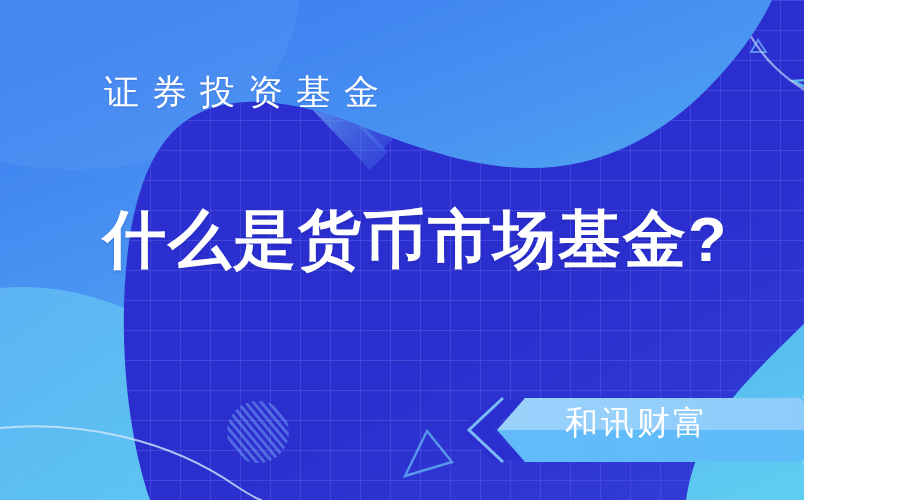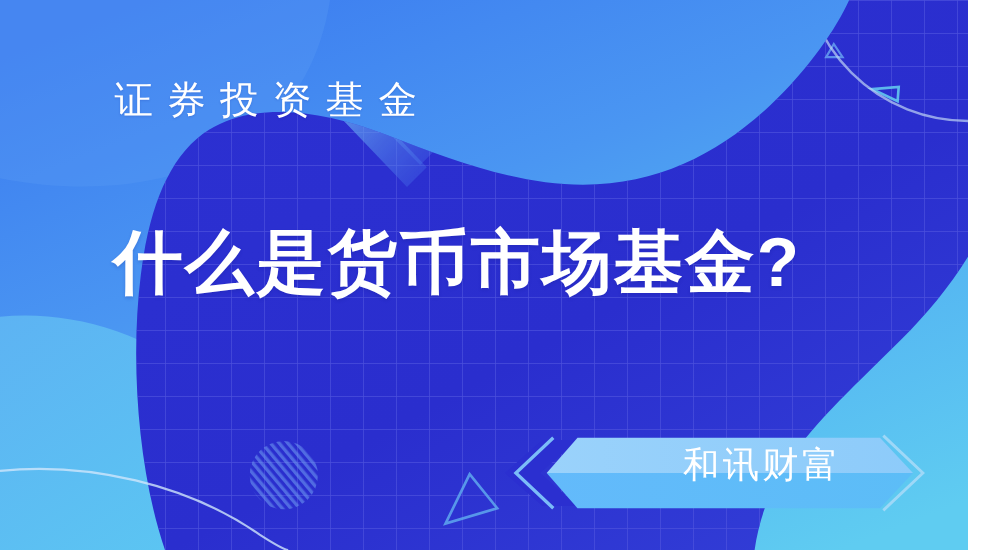--- a/index.html
+++ b/index.html
@@ -5,21 +5,21 @@
   html, body {
     margin: 0;
     padding: 0;
     background: #ffffff;
   }
   body {
     font-family: "Liberation Sans", "DejaVu Sans", sans-serif;
   }
   #poster {
     position: relative;
-    width: 880px;
+    width: 804px;
     height: 500px;
     overflow: hidden;
     background: #3D7EF0;
   }
   .layer {
     position: absolute;
     inset: 0;
     width: 900px;
     height: 500px;
   }
@@ -57,21 +57,21 @@
     top: 390px;
     width: 420px;
     height: 80px;
     z-index: 50;
   }
   .badge-text {
     position: absolute;
     left: 565px;
     top: 406px;
     width: 200px;
-    text-align: right;
+    text-align: left;
     font-size: 33px;
     line-height: 1;
     font-weight: 400;
     color: #ffffff;
     letter-spacing: 3px;
     white-space: nowrap;
     z-index: 60;
   }
 </style>
 </head>

